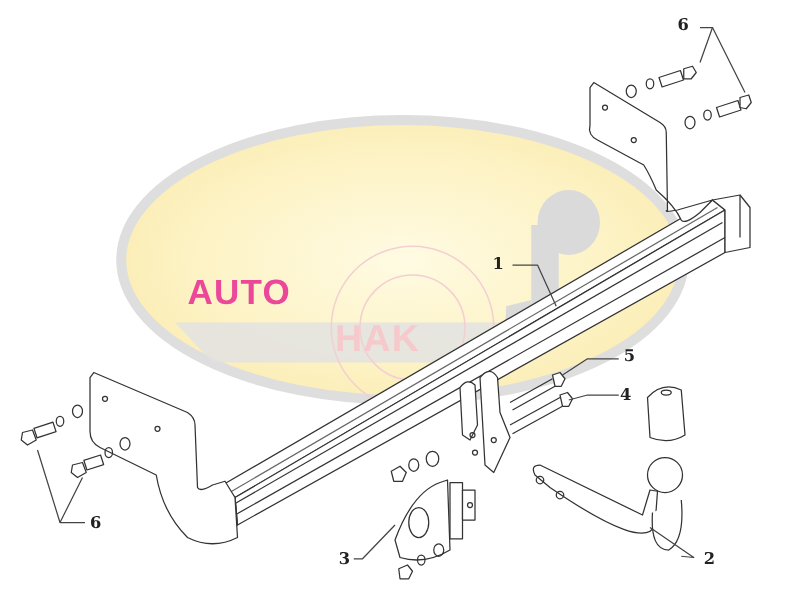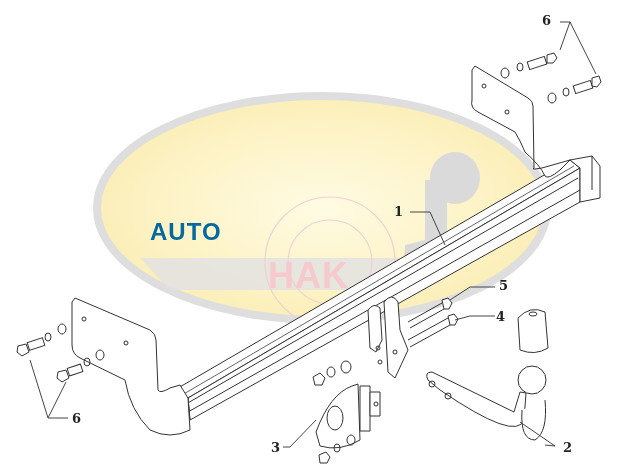--- a/index.html
+++ b/index.html
@@ -132,22 +132,22 @@
         <polyline points="495,316 470,316 455,320"></polyline>
         <polyline points="495,287 470,287 450,300"></polyline>
         <polyline points="560,22 570,22 560,50"></polyline>
         <line x1="570" y1="22" x2="596" y2="74"></line>
         <polyline points="68,418 48,418 30,360"></polyline>
         <line x1="48" y1="418" x2="66" y2="382"></line>
       </g>
     </g>
   </svg>
 
-  <div class="wm-text" style="left:150px;top:218px;font-size:24px;color:#0369a1;">AUTO</div>
-  <div class="wm-text" style="left:268px;top:255px;font-size:36px;color:#f6c9cc;">HAK</div>
+  <div class="wm-text" style="left:150px;top:218px;font-size:28px;color:#ec4899;">AUTO</div>
+  <div class="wm-text" style="left:268px;top:255px;font-size:30px;color:#f6c9cc;">HAK</div>
 
   <div class="callout" style="left:394px;top:205px;">1</div>
   <div class="callout" style="left:563px;top:441px;">2</div>
   <div class="callout" style="left:271px;top:441px;">3</div>
   <div class="callout" style="left:496px;top:310px;">4</div>
   <div class="callout" style="left:499px;top:279px;">5</div>
   <div class="callout" style="left:542px;top:14px;">6</div>
   <div class="callout" style="left:72px;top:412px;">6</div>
 
 </div>

